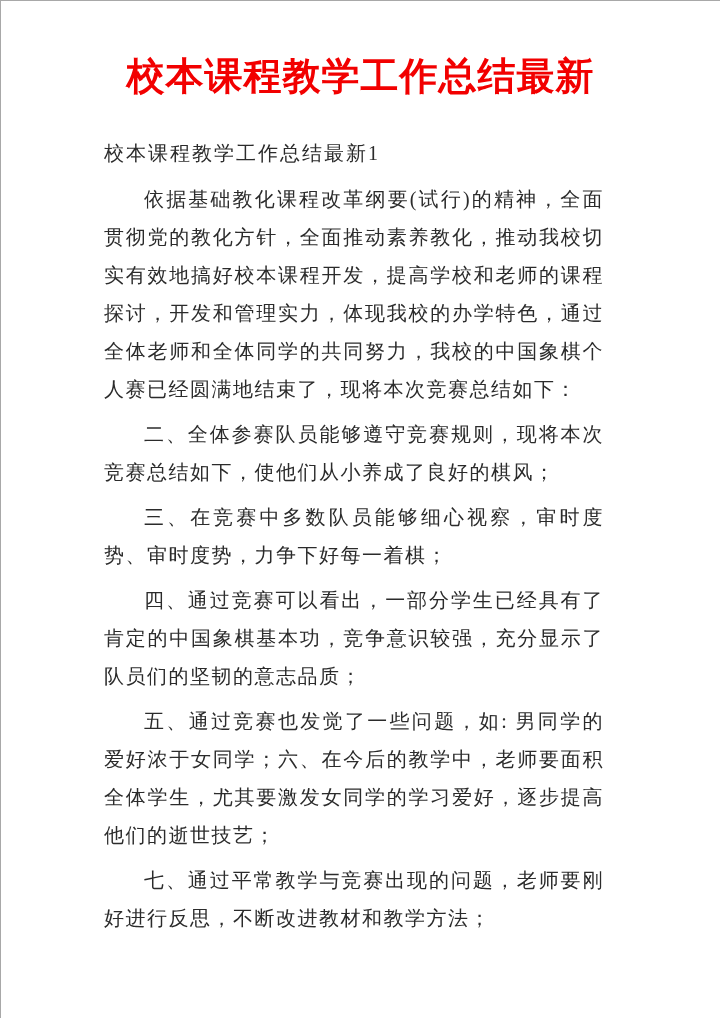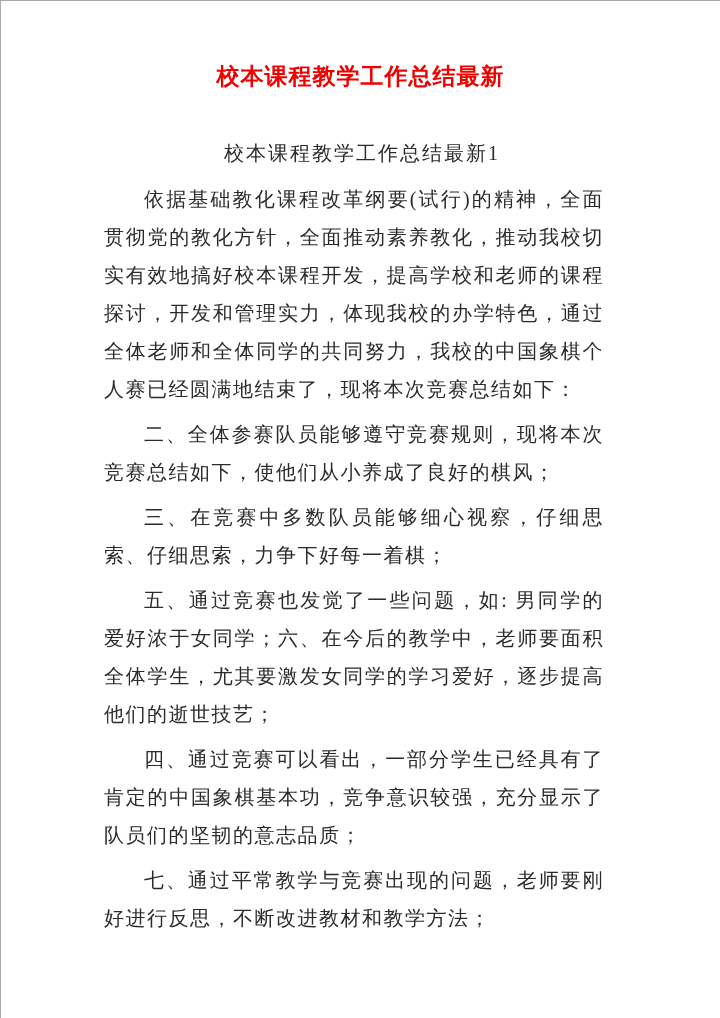--- a/index.html
+++ b/index.html
@@ -15,52 +15,52 @@
     background: var(--page-bg, #ffffff);
     border-top: 1px solid var(--border-color, #a8a8a8);
     border-left: 1px solid var(--border-color, #a8a8a8);
     overflow: hidden;
   }
   .doc-title {
     margin: 57px 40px 0 40px;
     text-align: center;
     font-family: "Liberation Sans", "DejaVu Sans", sans-serif;
     font-weight: bold;
-    font-size: 23px;
+    font-size: 38px;
     line-height: 36px;
     letter-spacing: 1px;
     color: var(--title-color, #f20000);
   }
   .doc-body {
     padding: 0 100px 0 103px;
     font-family: "Liberation Serif", "DejaVu Serif", serif;
     font-size: 20px;
     line-height: 38px;
     letter-spacing: 1.5px;
     color: var(--text-color, #2b2b2b);
     text-align: justify;
   }
   .subtitle {
     margin: 40px 0 8px 0;
-    text-align: center;
+    text-align: left;
     letter-spacing: 2px;
   }
   .para {
     margin: 0 16px 7px 0;
     text-indent: 2em;
   }
 </style>
 </head>
 <body>
 
 <div class="page">
   <h1 class="doc-title">校本课程教学工作总结最新</h1>
   <div class="doc-body">
     <p class="subtitle">校本课程教学工作总结最新1</p>
     <p class="para">依据基础教化课程改革纲要(试行)的精神，全面贯彻党的教化方针，全面推动素养教化，推动我校切实有效地搞好校本课程开发，提高学校和老师的课程探讨，开发和管理实力，体现我校的办学特色，通过全体老师和全体同学的共同努力，我校的中国象棋个人赛已经圆满地结束了，现将本次竞赛总结如下：</p>
     <p class="para">二、全体参赛队员能够遵守竞赛规则，现将本次竞赛总结如下，使他们从小养成了良好的棋风；</p>
-    <p class="para">三、在竞赛中多数队员能够细心视察，仔细思索、仔细思索，力争下好每一着棋；</p>
+    <p class="para">三、在竞赛中多数队员能够细心视察，审时度势、审时度势，力争下好每一着棋；</p>
+    <p class="para">四、通过竞赛可以看出，一部分学生已经具有了肯定的中国象棋基本功，竞争意识较强，充分显示了队员们的坚韧的意志品质；</p>
     <p class="para">五、通过竞赛也发觉了一些问题，如: 男同学的爱好浓于女同学；六、在今后的教学中，老师要面积全体学生，尤其要激发女同学的学习爱好，逐步提高他们的逝世技艺；</p>
-    <p class="para">四、通过竞赛可以看出，一部分学生已经具有了肯定的中国象棋基本功，竞争意识较强，充分显示了队员们的坚韧的意志品质；</p>
     <p class="para">七、通过平常教学与竞赛出现的问题，老师要刚好进行反思，不断改进教材和教学方法；</p>
 
   </div>
 </div>
 
 </body></html>

